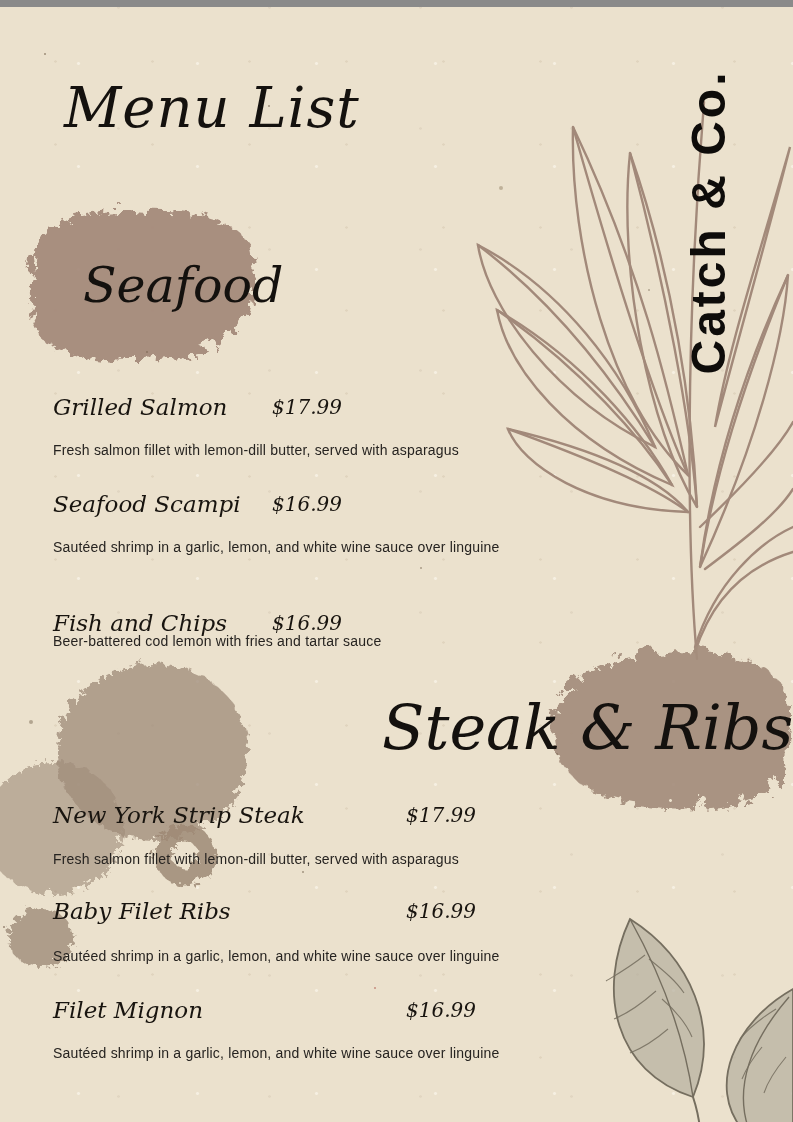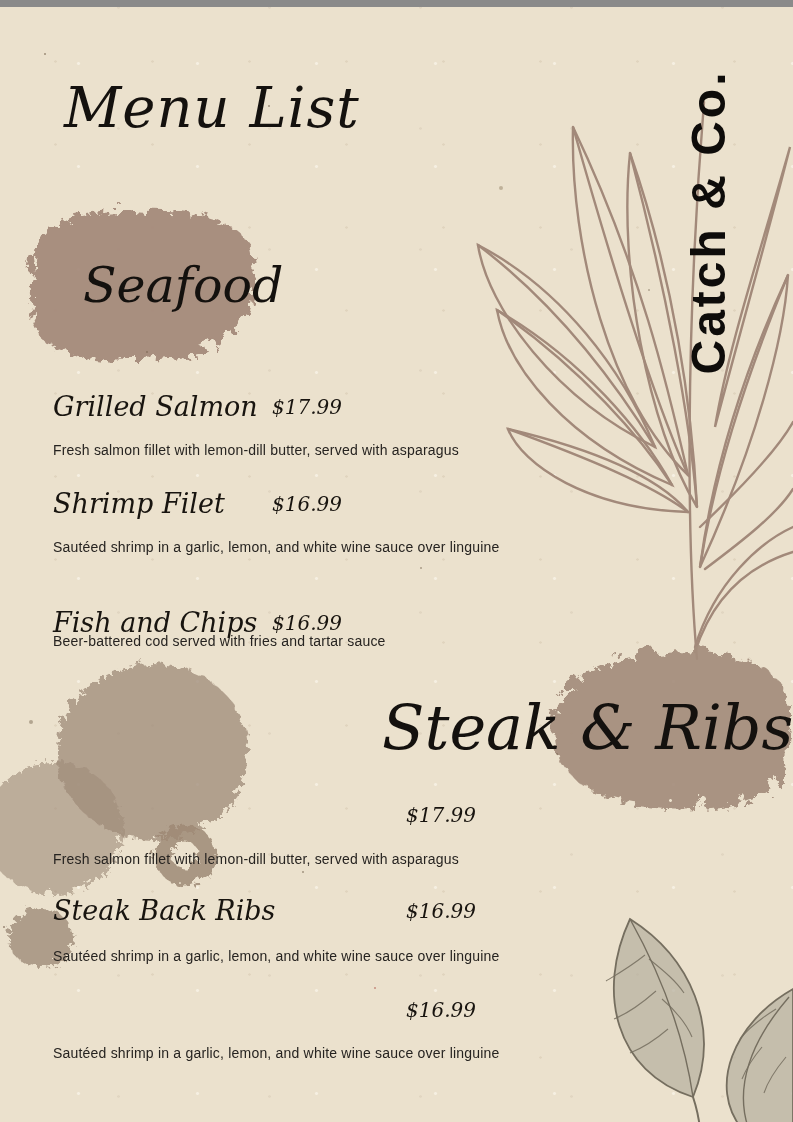--- a/index.html
+++ b/index.html
@@ -19,21 +19,21 @@
   .page-title{left:64px;top:70px;font-size:56px;line-height:1.1;letter-spacing:1px;color:#14110e;}
   .brand{
     left:509px;top:186px;width:400px;height:58px;
     transform:rotate(-90deg);
     font-weight:bold;font-size:48px;letter-spacing:3px;
     text-align:center;line-height:58px;color:#0e0c0a;white-space:nowrap;
   }
   .section-heading{color:#14110e;white-space:nowrap;}
   .heading-seafood{left:83px;top:250px;font-size:49px;}
   .heading-steak{left:382px;top:684px;font-size:62px;}
-  .item-name{left:53px;font-size:27px;line-height:32px;color:#18140f;white-space:nowrap;}
+  .item-name{left:53px;font-size:23px;line-height:32px;color:#18140f;white-space:nowrap;}
   .item-price{top:0;font-size:20px;line-height:32px;color:#18140f;}
   .item-desc{left:53px;font-size:14px;line-height:26px;letter-spacing:.2px;color:#262320;white-space:nowrap;}
   .row{position:absolute;left:0;top:0;width:793px;height:32px;}
   .decor-svg{position:absolute;left:0;top:0;width:793px;height:1122px;pointer-events:none;}
   .text-layer{position:absolute;left:0;top:0;width:793px;height:1122px;}
   .specks{position:absolute;left:44px;top:46px;width:2px;height:2px;border-radius:50%;background:rgba(92,74,52,.55);
     box-shadow:224px 52px 0 rgba(92,74,52,.5), 456px 134px 0 1px rgba(110,88,60,.35),
     102px 298px 0 rgba(92,74,52,.4), 376px 514px 0 rgba(92,74,52,.45),
     -14px 668px 0 1px rgba(92,74,52,.4), 258px 818px 0 rgba(92,74,52,.5),
     604px 236px 0 rgba(92,74,52,.4), 330px 934px 0 rgba(150,40,30,.45),
@@ -119,43 +119,45 @@
 
     <div class="abs section-heading heading-seafood script">Seafood</div>
 
     <div class="row" style="top:384px">
       <span class="abs item-name script">Grilled Salmon</span>
       <span class="abs item-price script" style="left:272px">$17.99</span>
     </div>
     <div class="abs item-desc" style="top:430px">Fresh salmon fillet with lemon-dill butter, served with asparagus</div>
 
     <div class="row" style="top:481px">
-      <span class="abs item-name script">Shrimp Filet</span>
+      <span class="abs item-name script">Seafood Scampi</span>
       <span class="abs item-price script" style="left:272px">$16.99</span>
     </div>
     <div class="abs item-desc" style="top:527px">Sautéed shrimp in a garlic, lemon, and white wine sauce over linguine</div>
 
     <div class="row" style="top:600px">
       <span class="abs item-name script">Fish and Chips</span>
       <span class="abs item-price script" style="left:272px">$16.99</span>
     </div>
-    <div class="abs item-desc" style="top:621px">Beer-battered cod served with fries and tartar sauce</div>
+    <div class="abs item-desc" style="top:621px">Beer-battered cod lemon with fries and tartar sauce</div>
 
     <div class="abs section-heading heading-steak script">Steak &amp; Ribs</div>
 
     <div class="row" style="top:792px">
+      <span class="abs item-name script">New York Strip Steak</span>
       <span class="abs item-price script" style="left:406px">$17.99</span>
     </div>
     <div class="abs item-desc" style="top:839px">Fresh salmon fillet with lemon-dill butter, served with asparagus</div>
 
     <div class="row" style="top:888px">
-      <span class="abs item-name script">Steak Back Ribs</span>
+      <span class="abs item-name script">Baby Filet Ribs</span>
       <span class="abs item-price script" style="left:406px">$16.99</span>
     </div>
     <div class="abs item-desc" style="top:936px">Sautéed shrimp in a garlic, lemon, and white wine sauce over linguine</div>
 
     <div class="row" style="top:987px">
+      <span class="abs item-name script">Filet Mignon</span>
       <span class="abs item-price script" style="left:406px">$16.99</span>
     </div>
     <div class="abs item-desc" style="top:1033px">Sautéed shrimp in a garlic, lemon, and white wine sauce over linguine</div>
 
   </div>
 </div>
 
 </body></html>

